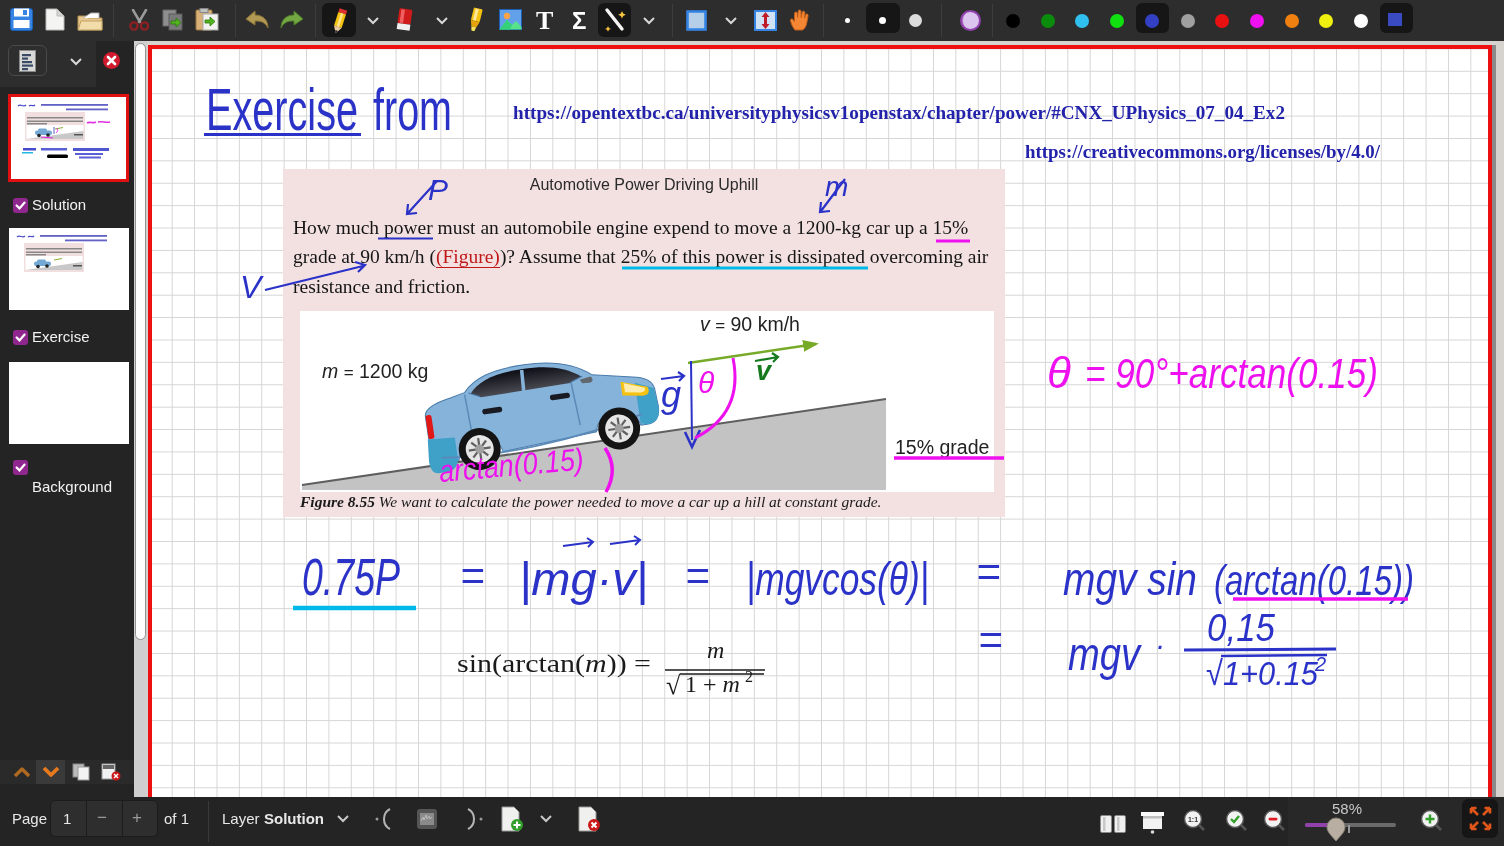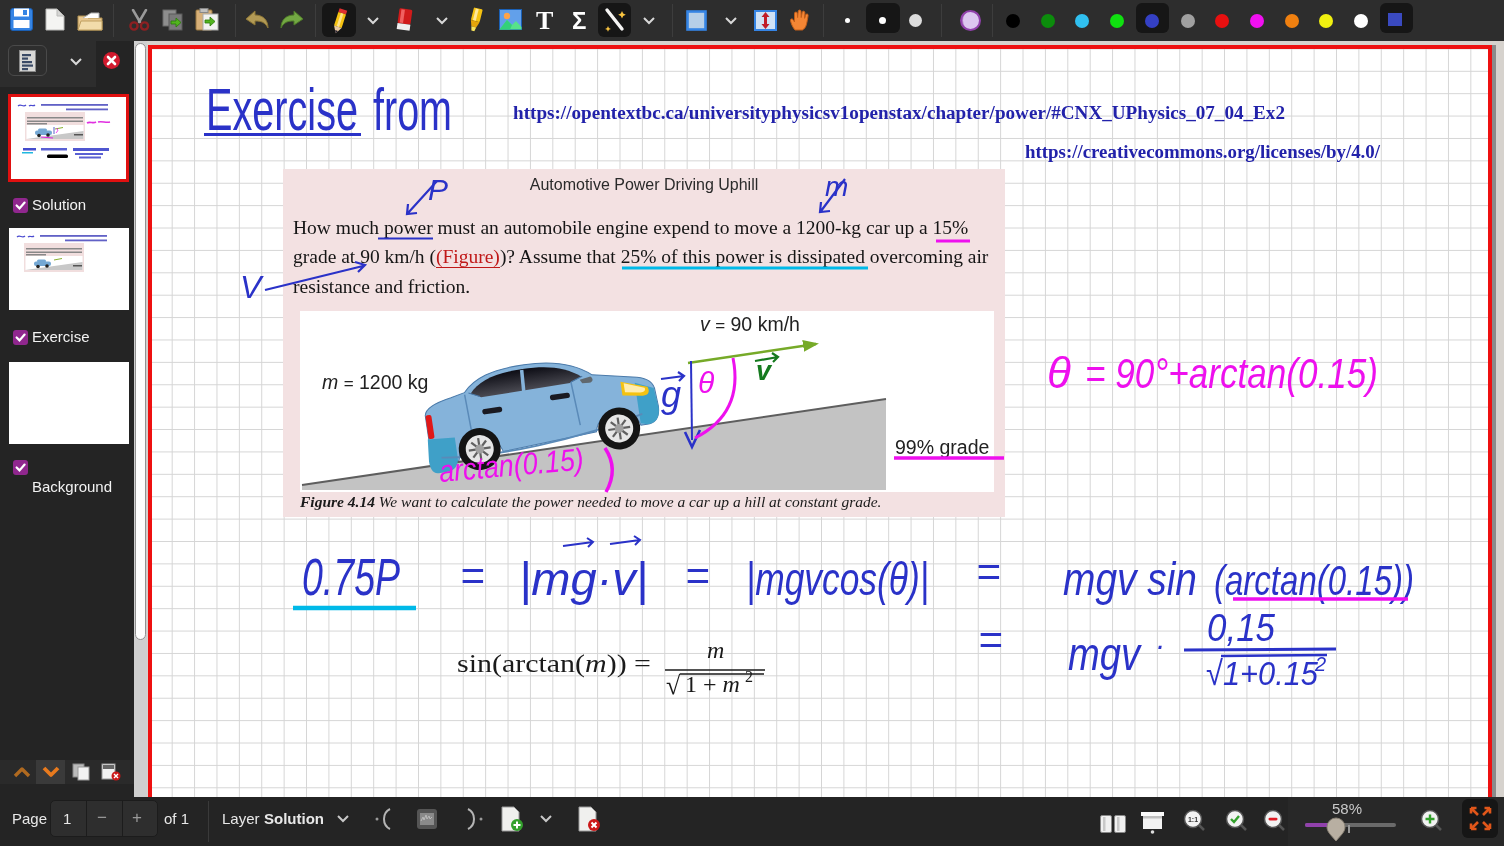--- a/index.html
+++ b/index.html
@@ -307,24 +307,24 @@
   <div id="canvas">
     <div id="page"></div>
     <div id="pageshadow"></div>
     <div id="content" style="position:absolute;left:0;top:0;width:1357px;height:756px">
 
       <div class="abs" style="left:136px;top:128px;width:722px;height:348px;background:#f3e1e2"></div>
       <div class="abs" style="left:136px;top:135px;width:722px;text-align:center;font-size:16px;color:#2a2a2a">Automotive Power Driving Uphill</div>
       <div class="abs" style="left:146px;top:172px;width:706px;font-family:'Liberation Serif',serif;font-size:19.5px;color:#151515;line-height:29.4px">How much power must an automobile engine expend to move a 1200-kg car up a 15% grade at 90 km/h (<span style="color:#c01818;border-bottom:1.5px solid #c01818">(Figure)</span>)? Assume that 25% of this power is dissipated overcoming air resistance and friction.</div>
 
       <div class="abs" style="left:153px;top:270px;width:694px;height:181px;background:#fff"></div>
-      <div class="abs" style="left:175px;top:330px;font-size:19.5px;color:#222"><i>m</i> <span style="font-size:17px">=</span> 1200 kg</div>
+      <div class="abs" style="left:175px;top:319px;font-size:19.5px;color:#222"><i>m</i> <span style="font-size:17px">=</span> 1200 kg</div>
       <div class="abs" style="left:553px;top:272px;font-size:19.5px;color:#222"><i>v</i> <span style="font-size:17px">=</span> 90 km/h</div>
-      <div class="abs" style="left:748px;top:395px;font-size:19.5px;color:#222">99% grade</div>
-      <div class="abs" style="left:153px;top:452px;font-family:'Liberation Serif',serif;font-size:15.5px;color:#1a1a1a"><b><i>Figure 4.14</i></b><i> We want to calculate the power needed to move a car up a hill at constant grade.</i></div>
+      <div class="abs" style="left:748px;top:395px;font-size:19.5px;color:#222">15% grade</div>
+      <div class="abs" style="left:153px;top:452px;font-family:'Liberation Serif',serif;font-size:15.5px;color:#1a1a1a"><b><i>Figure 8.55</i></b><i> We want to calculate the power needed to move a car up a hill at constant grade.</i></div>
 
       <svg class="abs" style="left:0;top:0" width="1357" height="756" viewBox="0 0 1357 756">
         <defs>
           <linearGradient id="win" x1="0" y1="0" x2="0" y2="1">
               <stop offset="0" stop-color="#0c0c14"></stop>
               <stop offset="1" stop-color="#4a4a52"></stop>
             </linearGradient>
           <marker id="ah-green" markerUnits="userSpaceOnUse" markerWidth="16" markerHeight="12" refX="13" refY="6" orient="auto">
               <path d="M0 0 L16 6 L0 12 Z" fill="#76aa28"></path>
             </marker>

